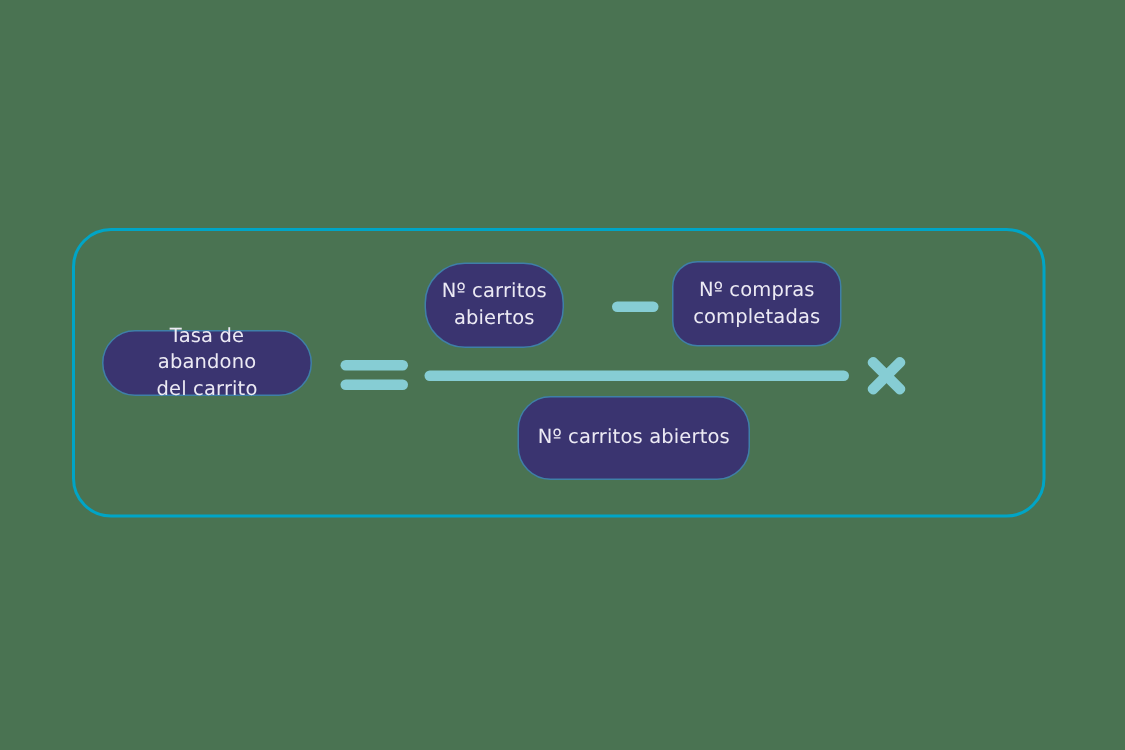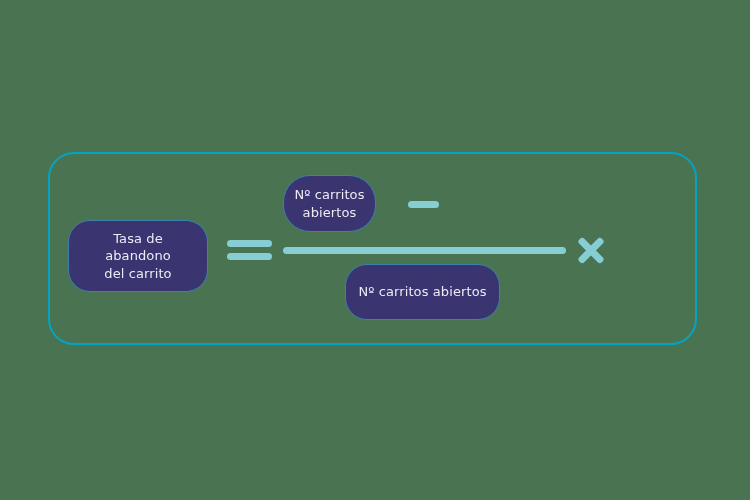--- a/index.html
+++ b/index.html
@@ -56,21 +56,21 @@
 
   .node-label {
     display: block;
     white-space: pre-line;
   }
 
   #node-result {
     left: 68px;
     top: 220px;
     width: 140px;
-    height: 72px;
+    height: 44px;
     border-radius: 22px;
   }
 
   #node-numerator-a {
     left: 283px;
     top: 175px;
     width: 93px;
     height: 57px;
     border-radius: 27px;
   }
@@ -178,20 +178,24 @@
     <div class="op-bar bar-bot"></div>
   </div>
 
   <div class="node" id="node-numerator-a">
     <span class="node-label">Nº carritos
 abiertos</span>
   </div>
 
   <div class="op-bar" id="op-minus"></div>
 
+  <div class="node" id="node-numerator-b">
+    <span class="node-label">Nº compras
+completadas</span>
+  </div>
 
   <div class="op-bar" id="op-fraction-bar"></div>
 
   <div class="node" id="node-denominator">
     <span class="node-label">Nº carritos abiertos</span>
   </div>
 
   <div id="op-times">
     <div class="x-stroke x-stroke-a"></div>
     <div class="x-stroke x-stroke-b"></div>

